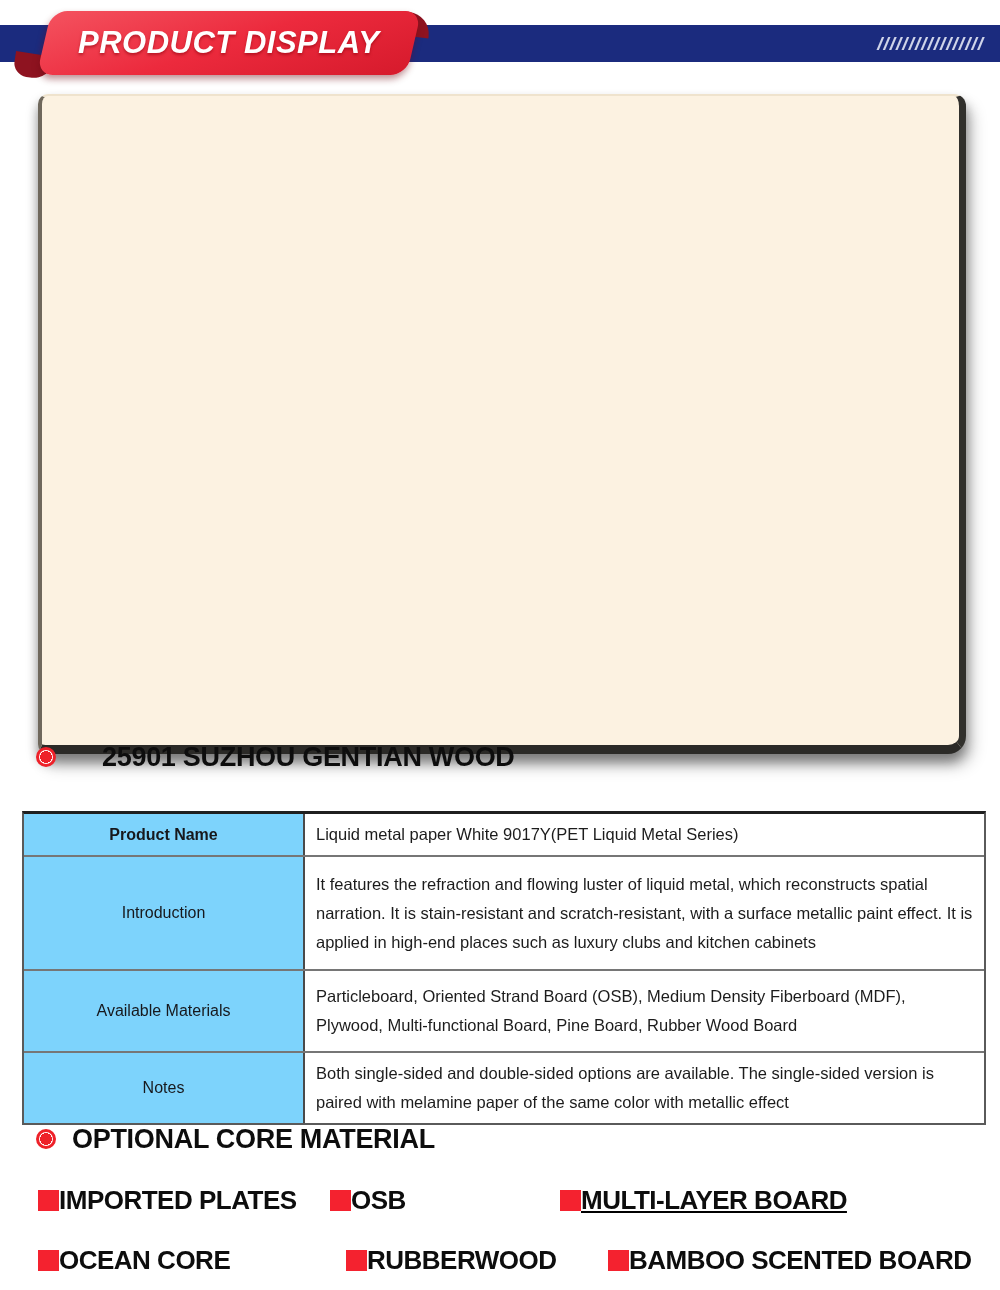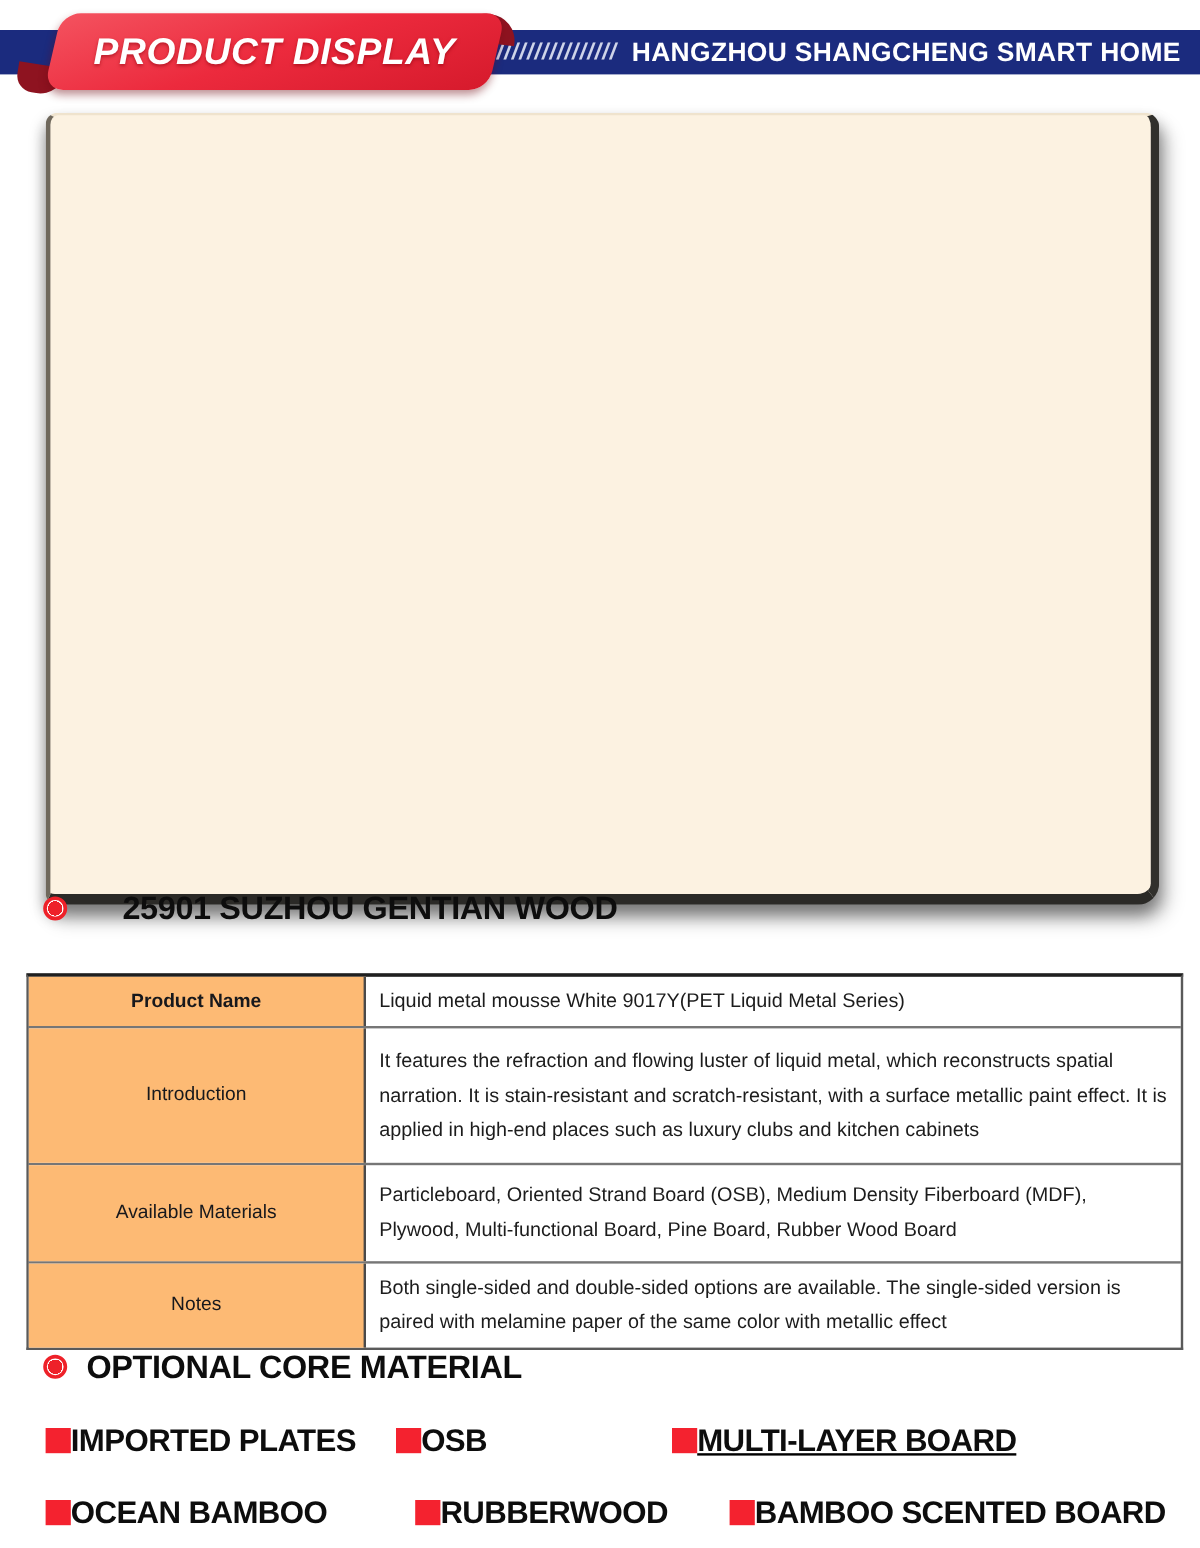--- a/index.html
+++ b/index.html
@@ -84,21 +84,21 @@
     position:absolute; left:22px; top:811px; width:964px;
     border:2px solid #5a5a5a; border-top:3px solid #1f1f1f;
     background:#ffffff;
   }
   .t-row {
     display:grid; grid-template-columns:281px 1fr;
     border-bottom:2px solid #767676;
   }
   .t-row:last-child { border-bottom:none; }
   .t-label {
-    background:#fdba74; border-right:2px solid #4a4a4a;
+    background:#7dd3fc; border-right:2px solid #4a4a4a;
     display:flex; align-items:center; justify-content:center;
     font-size:16px; color:#17181c; text-align:center; padding:8px 8px;
   }
   .t-row:first-child .t-label { font-weight:700; }
   .t-value {
     display:flex; align-items:center;
     padding:6px 10px 6px 11px;
     font-size:16.5px; line-height:29px; color:#1c1c1c;
   }
   .h-36 { min-height:36px; } .h-112 { min-height:112px; }
@@ -118,39 +118,38 @@
     white-space:nowrap;
   }
 </style>
 </head>
 <body>
 
 <div class="page">
 
   <div class="band">
     <span class="slashes">/////////////////</span>
-    <span class="company">HANGZHOU SHANGCHENG SMART HOME</span>
   </div>
   <div class="fold fold-left"></div>
   <div class="fold fold-right"></div>
   <div class="ribbon">
     <span class="ribbon-text">PRODUCT DISPLAY</span>
   </div>
 
   <div class="board"></div>
 
   <div class="section-title st-1">
     <span class="ring-dot"></span>
     <span class="st-text">25901 SUZHOU GENTIAN WOOD</span>
   </div>
 
   <div class="info-table">
     <div class="t-row">
       <div class="t-label h-36">Product Name</div>
-      <div class="t-value h-36">Liquid metal mousse White 9017Y(PET Liquid Metal Series)</div>
+      <div class="t-value h-36">Liquid metal paper White 9017Y(PET Liquid Metal Series)</div>
     </div>
     <div class="t-row">
       <div class="t-label h-112">Introduction</div>
       <div class="t-value h-112">It features the refraction and flowing luster of liquid metal, which reconstructs spatial narration. It is stain-resistant and scratch-resistant, with a surface metallic paint effect. It is applied in high-end places such as luxury clubs and kitchen cabinets</div>
     </div>
     <div class="t-row">
       <div class="t-label h-80">Available Materials</div>
       <div class="t-value h-80">Particleboard, Oriented Strand Board (OSB), Medium Density Fiberboard (MDF), Plywood, Multi-functional Board, Pine Board, Rubber Wood Board</div>
     </div>
     <div class="t-row">
@@ -171,21 +170,21 @@
   <div class="mat-item m-r1c2">
     <span class="red-square"></span>
     <span class="mat-text">OSB</span>
   </div>
   <div class="mat-item m-r1c3">
     <span class="red-square"></span>
     <span class="mat-text">MULTI-LAYER BOARD</span>
   </div>
   <div class="mat-item m-r2c1">
     <span class="red-square"></span>
-    <span class="mat-text">OCEAN BAMBOO</span>
+    <span class="mat-text">OCEAN CORE</span>
   </div>
   <div class="mat-item m-r2c2">
     <span class="red-square"></span>
     <span class="mat-text">RUBBERWOOD</span>
   </div>
   <div class="mat-item m-r2c3">
     <span class="red-square"></span>
     <span class="mat-text">BAMBOO SCENTED BOARD</span>
   </div>
 

